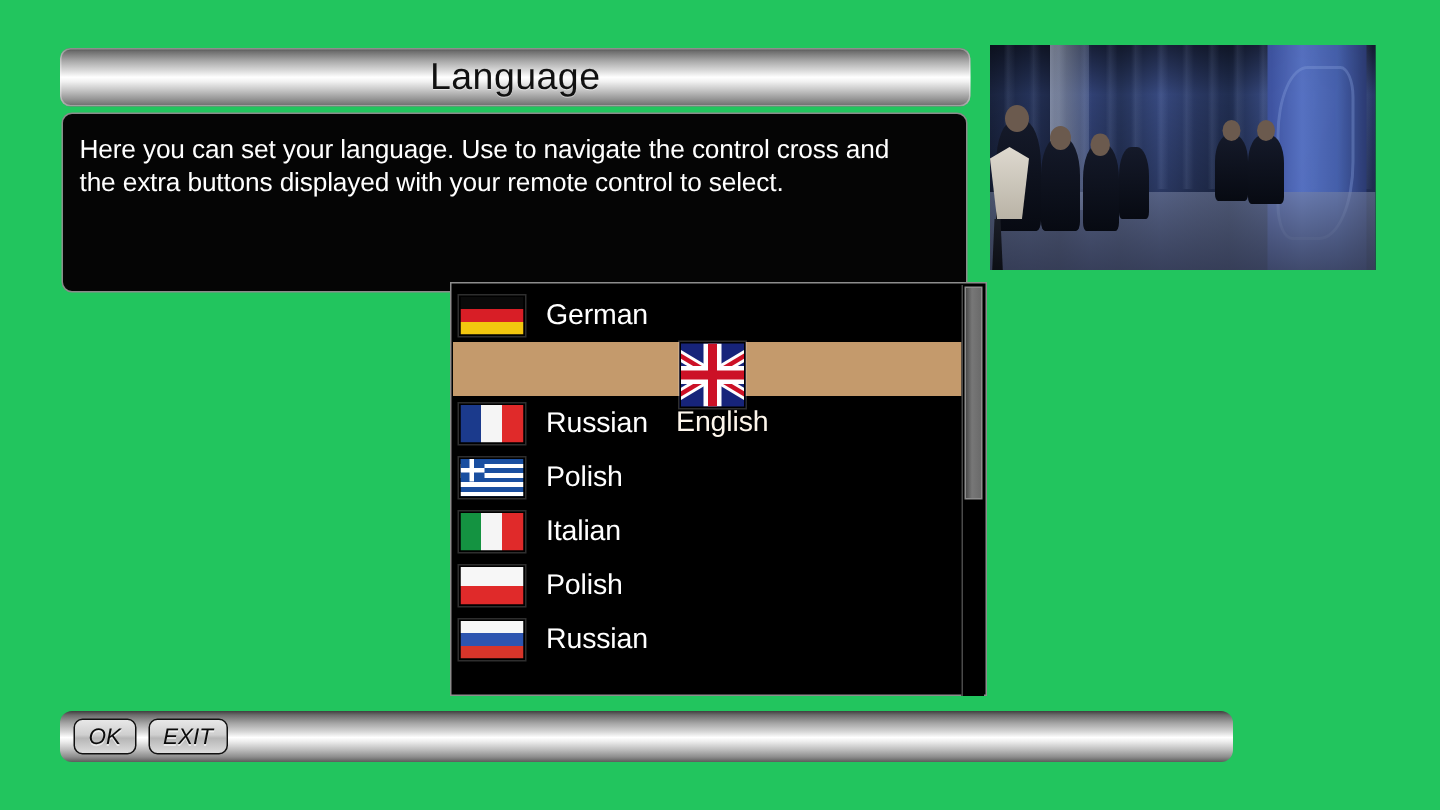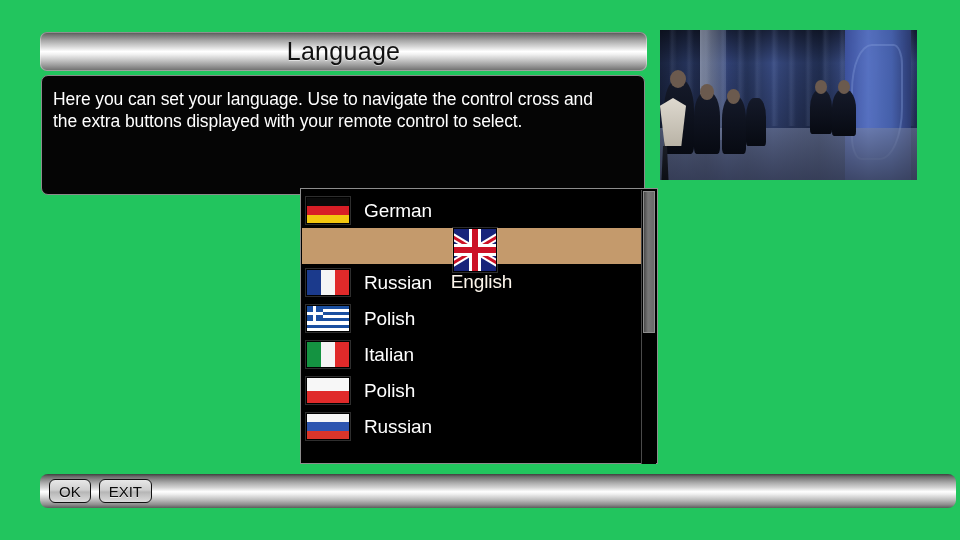--- a/index.html
+++ b/index.html
@@ -258,31 +258,32 @@
     background: linear-gradient(to right, #4a4a4a, #777777 40%, #6a6a6a 100%);
     border: 1px solid #8d8d8d;
     box-sizing: border-box;
   }
 
   
   #bottom-bar {
     position: absolute;
     left: 40px;
     top: 474px;
-    width: 916px;
+    width: 782px;
     height: 34px;
     border-radius: 8px;
     background: linear-gradient(to bottom,
        #3f3f3f 0%, #6d6d6d 8%, #a5a5a5 24%, #d4d4d4 40%,
        #ffffff 52%, #ededed 60%, #bdbdbd 76%, #8e8e8e 90%, #5c5c5c 100%);
     display: flex;
     align-items: center;
     padding-left: 9px;
     gap: 8px;
     box-sizing: border-box;
+    font-style: italic;
   }
   .bar-button {
     min-width: 40px;
     height: 24px;
     padding: 0 9px;
     border: 1.6px solid #111;
     border-radius: 6px;
     background: linear-gradient(to bottom, #e8e8e8 0%, #cfcfcf 45%, #b6b6b6 55%, #dcdcdc 100%);
     color: #0b0b0b;
     font-size: 15px;

